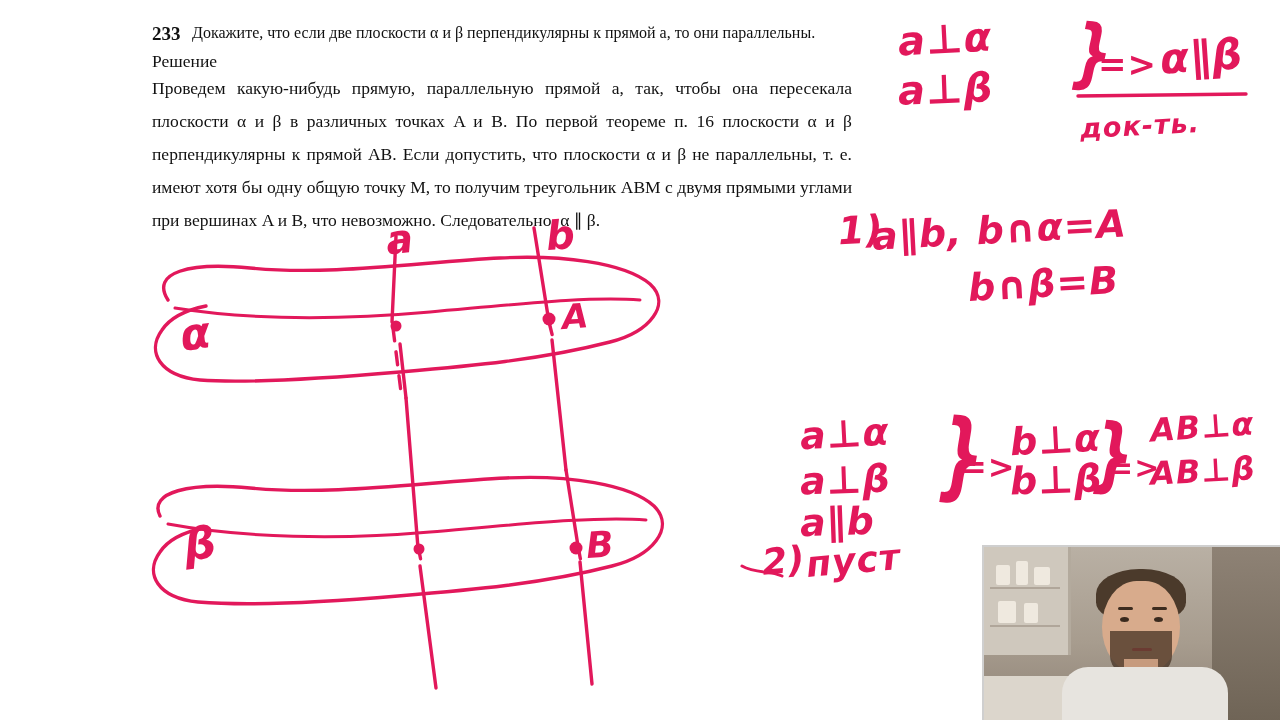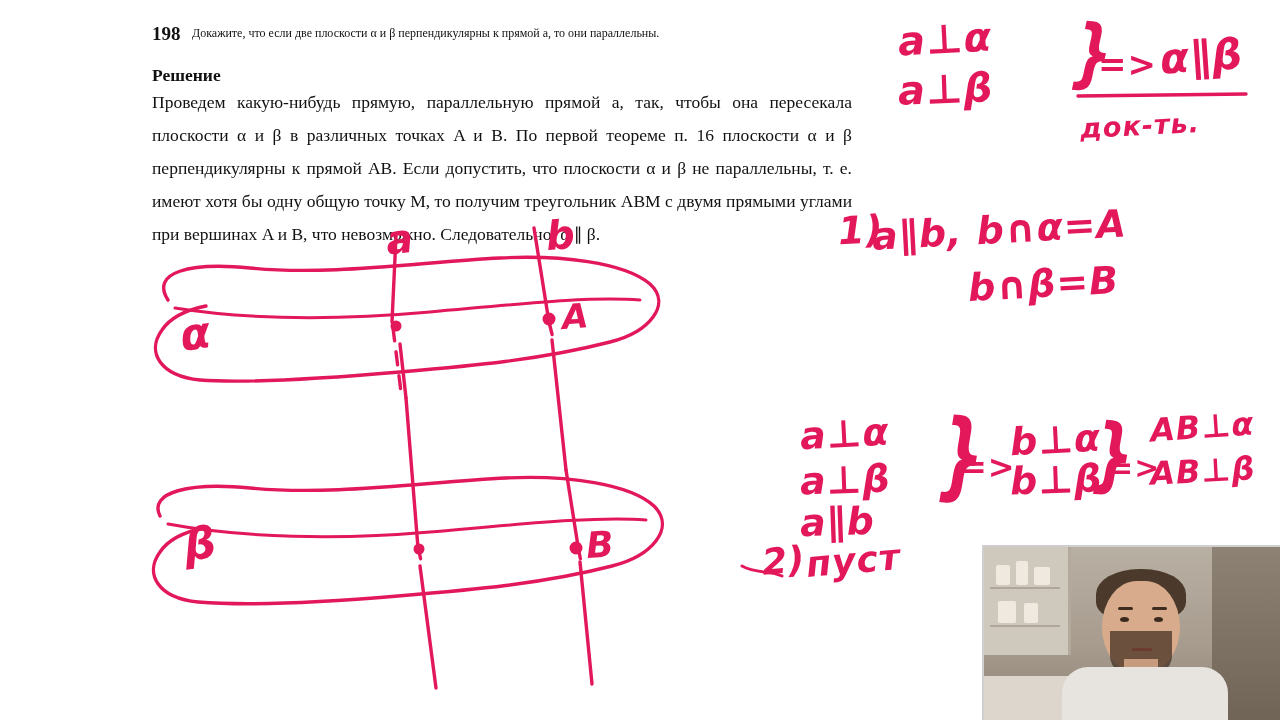--- a/index.html
+++ b/index.html
@@ -10,23 +10,23 @@
   .stage{position:absolute;inset:0;}
 
   
   .problem{
     position:absolute;left:152px;top:22px;width:700px;
   }
   .prob-head{display:flex;align-items:flex-start;}
   .prob-num{
     font-weight:bold;font-size:19px;line-height:23px;width:40px;flex:0 0 40px;
   }
-  .prob-body{font-size:12px;line-height:22.5px;text-align:justify;}
+  .prob-body{font-size:16px;line-height:22.5px;text-align:justify;}
   .solution-label{
-    font-weight:bold;font-size:17.5px;margin-top:19px;line-height:22px;
+    font-weight:normal;font-size:17.5px;margin-top:5px;line-height:22px;
   }
   .solution-text{
     font-size:17.5px;line-height:33px;text-align:justify;
   }
 
   
   .theorem{
     position:absolute;left:740px;top:312px;width:528px;
   }
   .theorem-rule-top{
@@ -123,21 +123,21 @@
   .ln-thin{fill:none;stroke:#e2185b;stroke-width:3;stroke-linecap:round;}
   .dot{fill:#e2185b;}
 </style>
 </head>
 <body>
 
 <div class="stage">
 
   <div class="problem">
     <div class="prob-head">
-      <div class="prob-num">198</div>
+      <div class="prob-num">233</div>
       <div class="prob-body">Докажите, что если две плоскости α и β перпендикулярны к прямой a, то они параллельны.</div>
     </div>
     <div class="solution-label">Решение</div>
     <div class="solution-text">Проведем какую-нибудь прямую, параллельную прямой a, так, чтобы она пересекала плоскости α и β в различных точках A и B. По первой теореме п. 16 плоскости α и β перпендикулярны к прямой AB. Если допустить, что плоскости α и β не параллельны, т. е. имеют хотя бы одну общую точку M, то получим треугольник ABM с двумя прямыми углами при вершинах A и B, что невозможно. Следовательно, α ∥ β.</div>
   </div>
 
 
   <svg class="draw" viewBox="0 0 1280 720">
 
     <path class="ln" d="M168,300 C150,272 190,262 250,268 C330,276 420,262 500,258 C560,255 624,262 650,284

